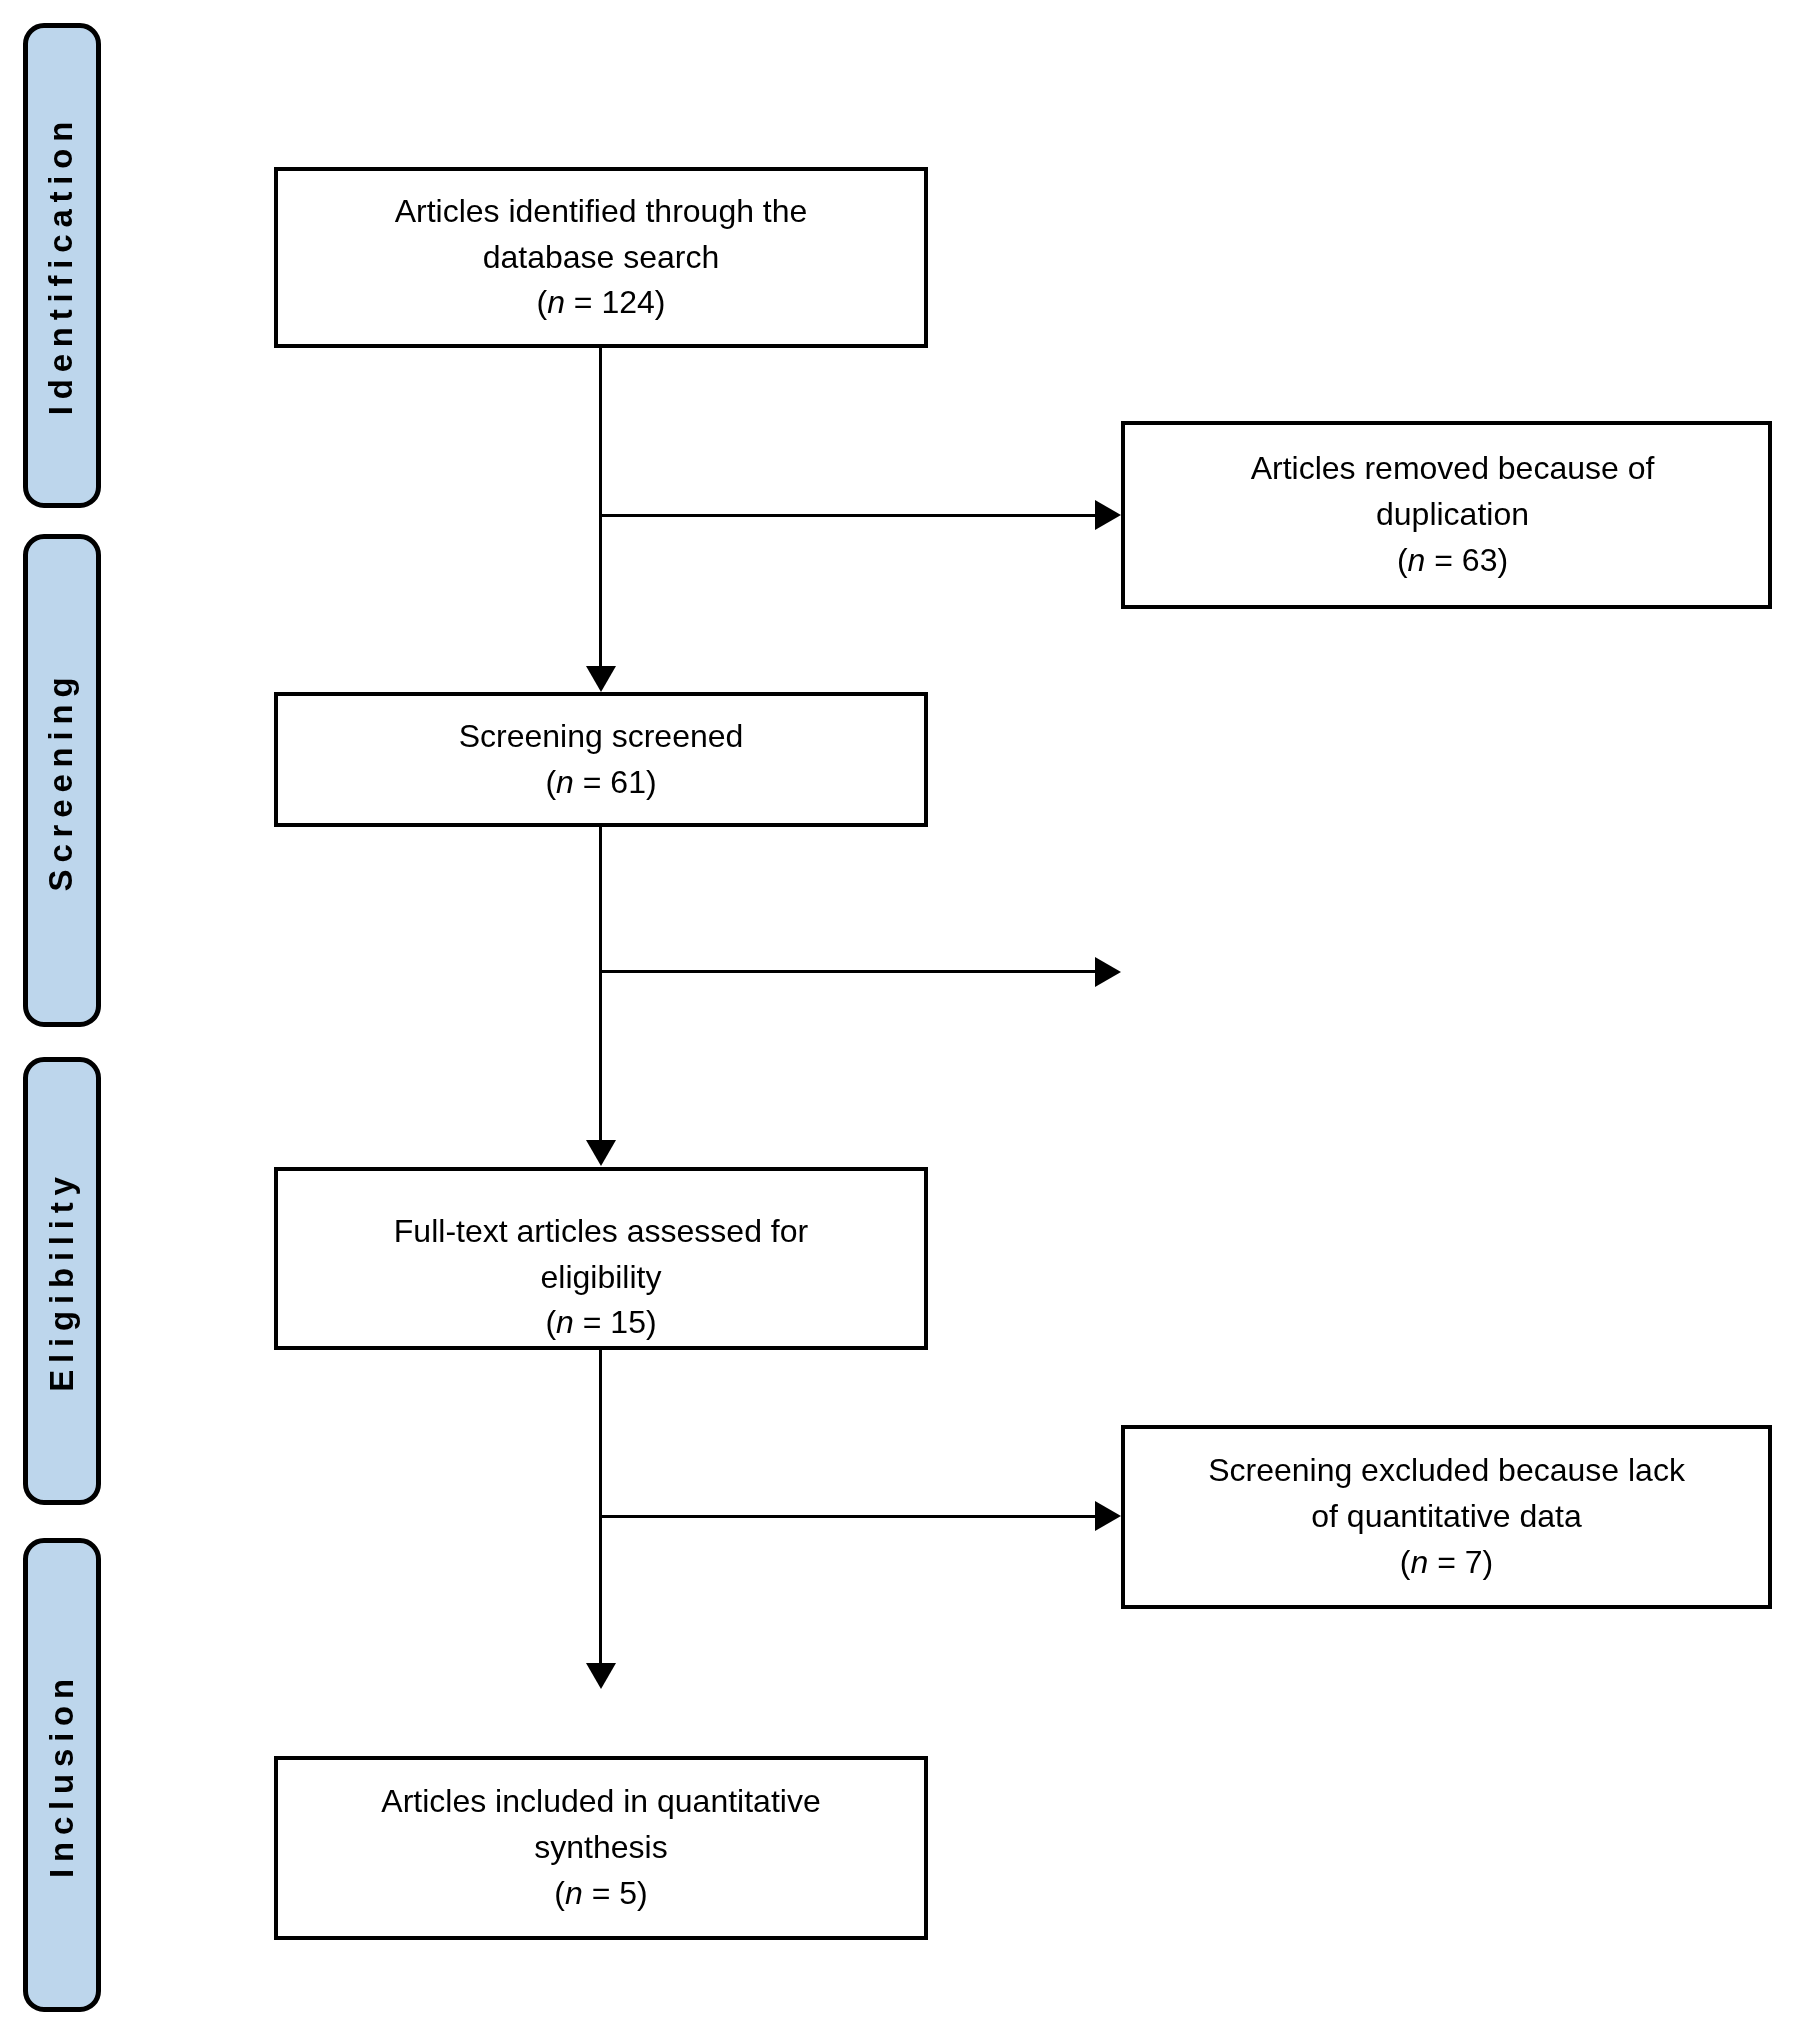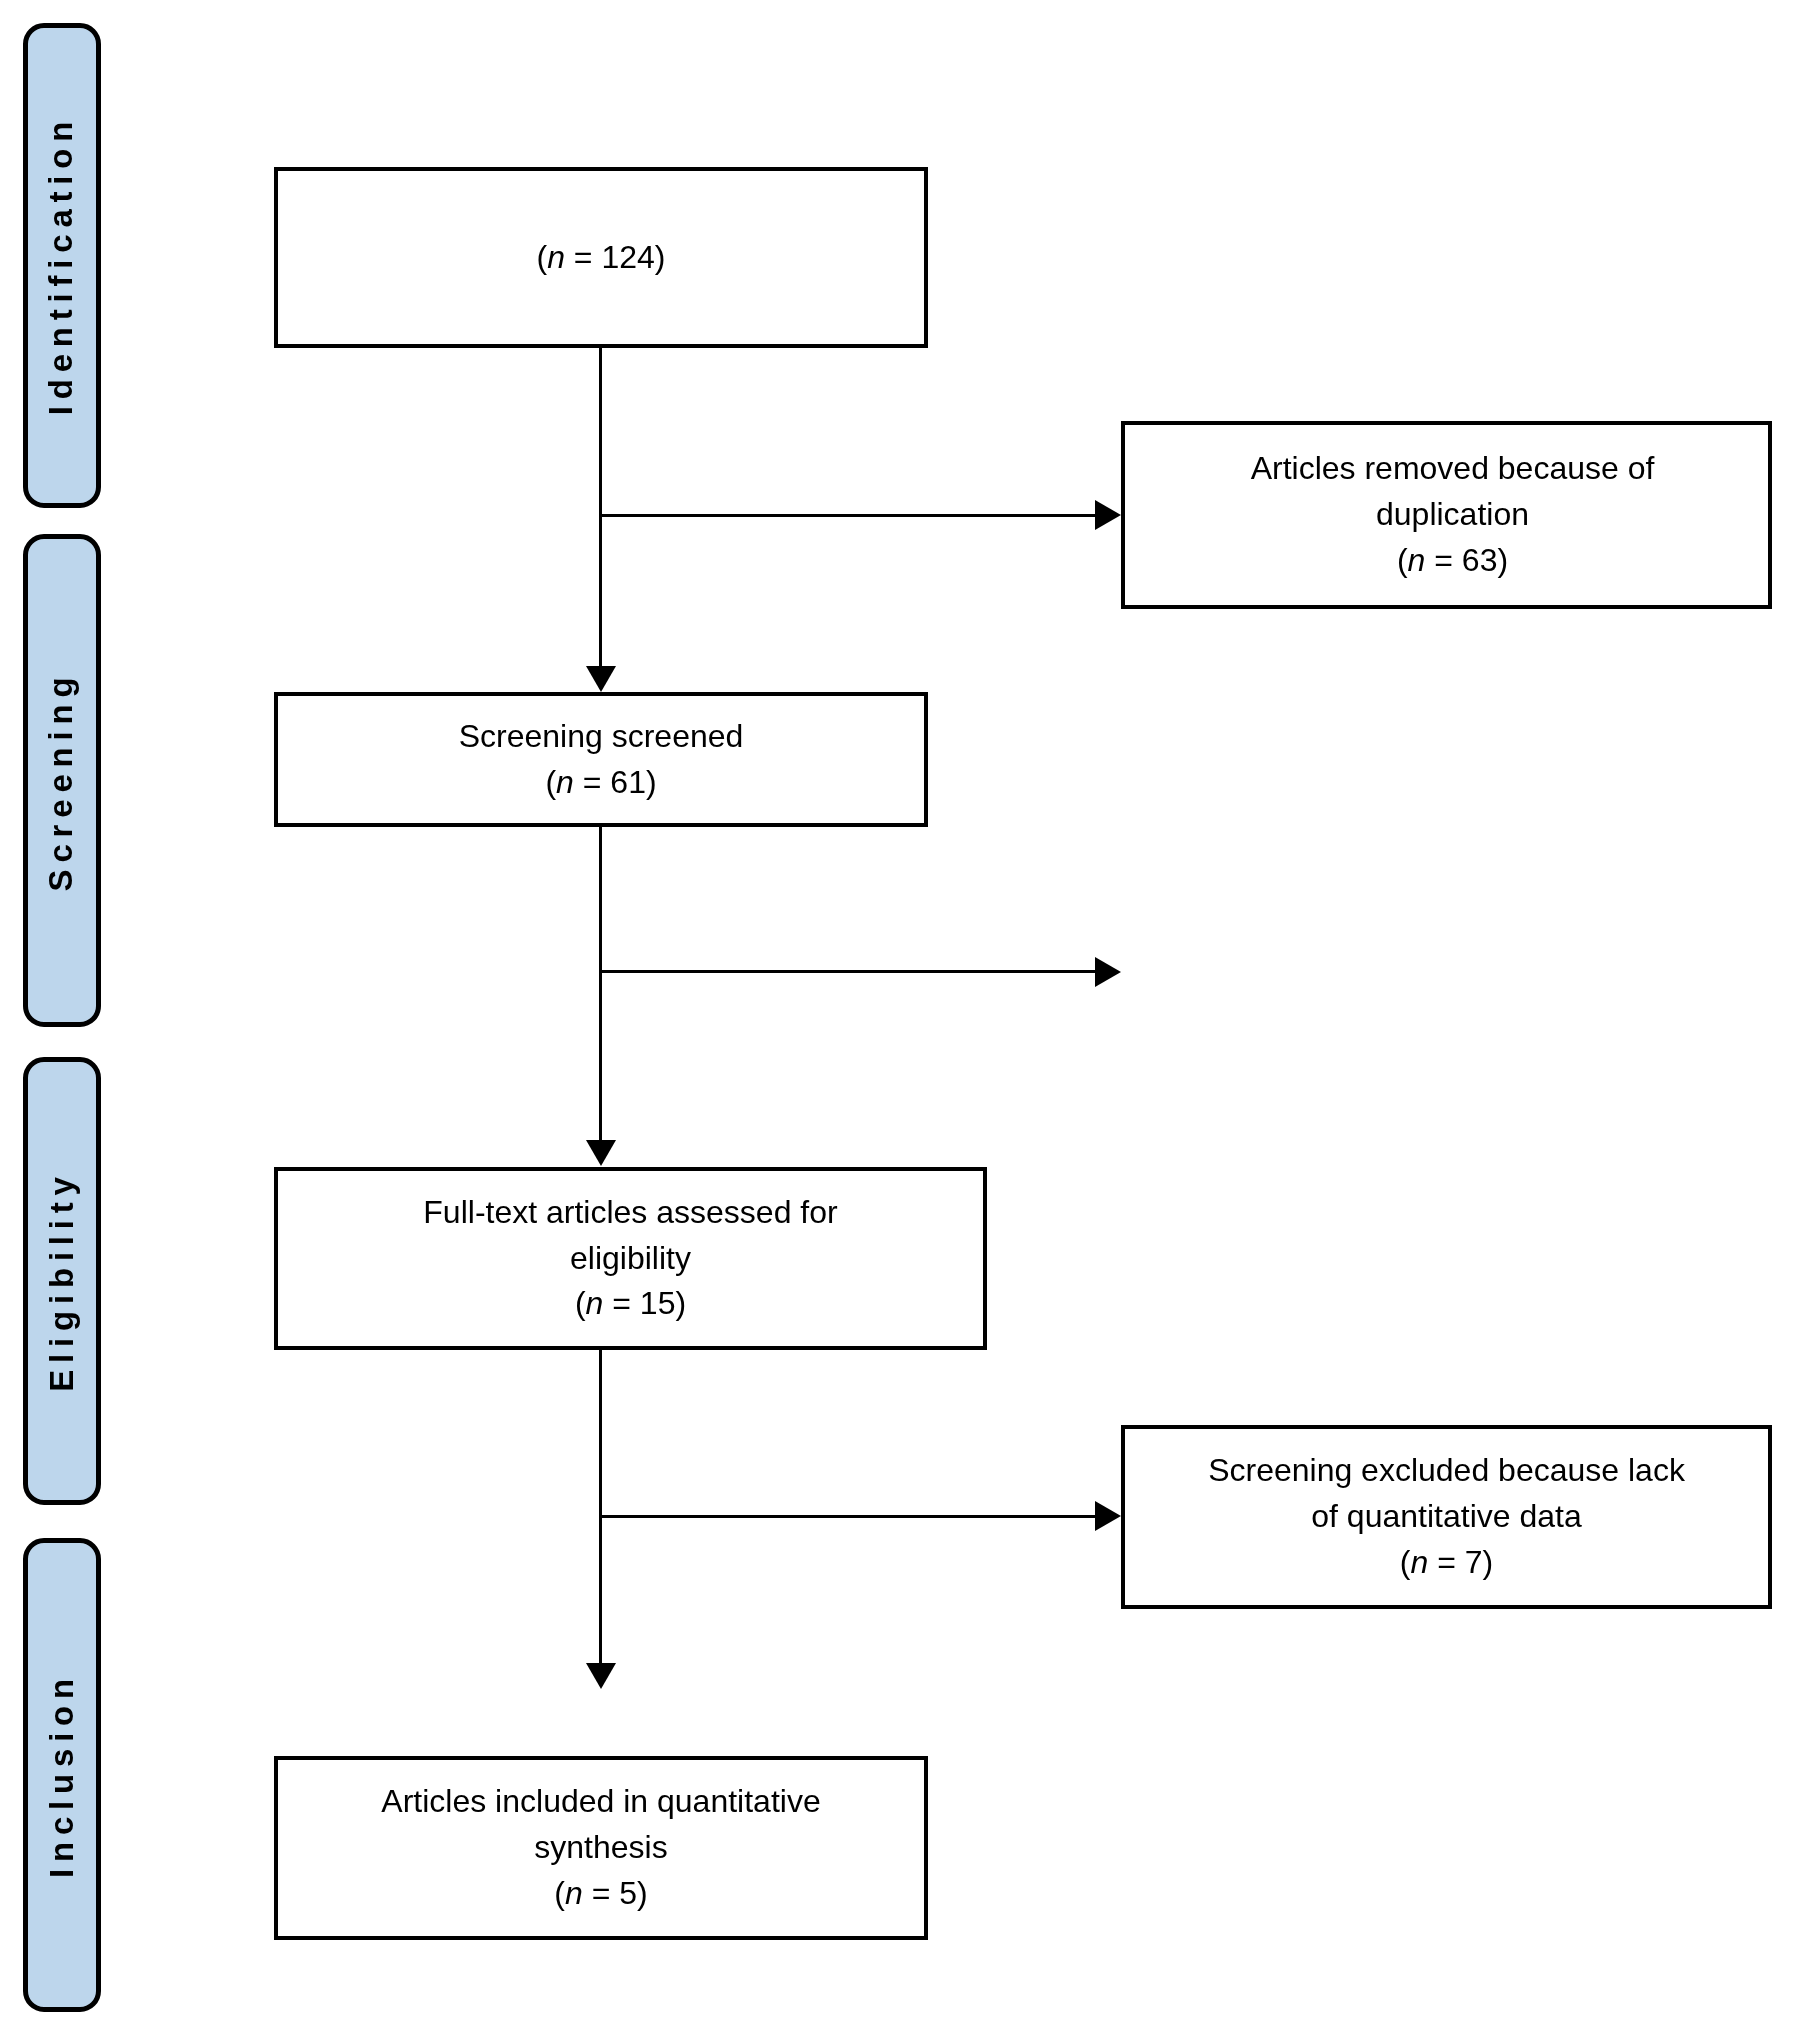--- a/index.html
+++ b/index.html
@@ -54,21 +54,21 @@
     text-align:center;
     font-size:32px;
     line-height:1.43;
   }
   .fbox .lbl{white-space:pre-line;}
   .fbox .cnt i{font-style:italic;}
   .box-identified{left:274px;top:167px;width:654px;height:181px;}
   .box-removed{left:1121px;top:421px;width:651px;height:188px;padding-left:12px;}
   .box-screened{left:274px;top:692px;width:654px;height:135px;}
   .box-noteligible{left:1121px;top:906px;width:651px;height:132px;}
-  .box-fulltext{left:274px;top:1167px;width:713px;height:183px;}
+  .box-fulltext{left:274px;top:1167px;width:654px;height:183px;justify-content:flex-end;}
   .box-excluded{left:1121px;top:1425px;width:651px;height:184px;}
   .box-included{left:274px;top:1756px;width:654px;height:184px;}
 
   
   .vline{position:absolute;left:599px;width:3px;background:var(--stroke);}
   .v1{top:348px;height:319px;}
   .v2{top:827px;height:314px;}
   .v3{top:1349px;height:315px;}
   .arrow-down{
     position:absolute;left:586px;width:0;height:0;
@@ -105,20 +105,22 @@
     <span>Screening</span>
   </div>
   <div class="stage stage-eligibility">
     <span>Eligibility</span>
   </div>
   <div class="stage stage-inclusion">
     <span>Inclusion</span>
   </div>
 
   <div class="fbox box-identified">
+    <div class="lbl">Articles identified through the
+database search</div>
     <div class="cnt"><span>(</span><i>n</i><span> = </span><span>124</span><span>)</span></div>
   </div>
 
   <div class="fbox box-removed">
     <div class="lbl">Articles removed because of
 duplication</div>
     <div class="cnt"><span>(</span><i>n</i><span> = </span><span>63</span><span>)</span></div>
   </div>
 
   <div class="fbox box-screened">

